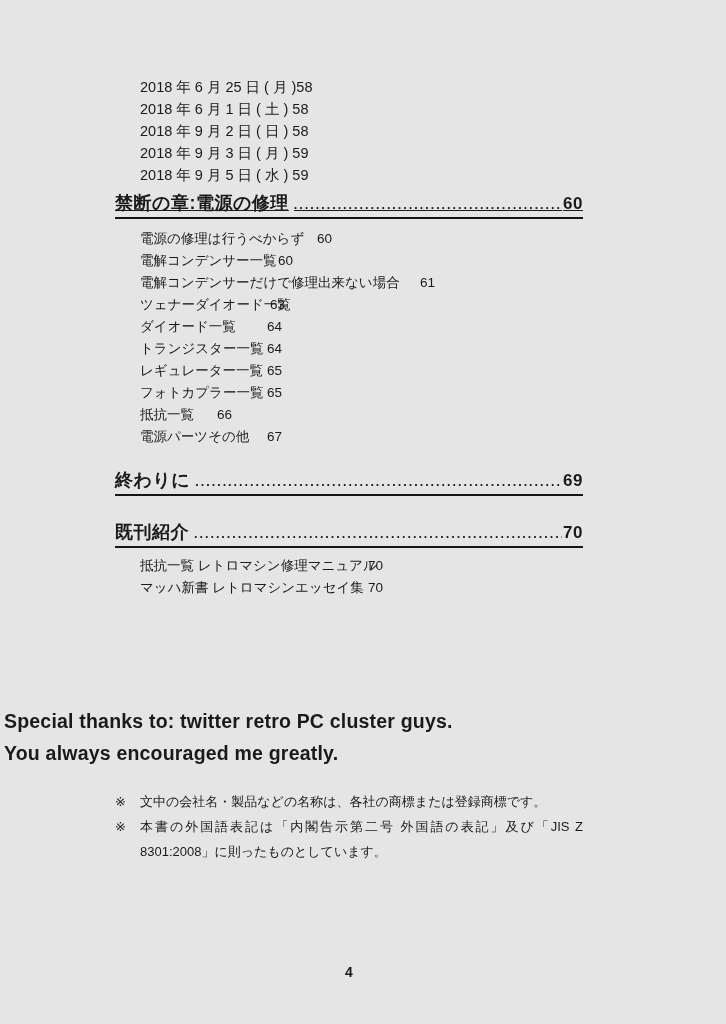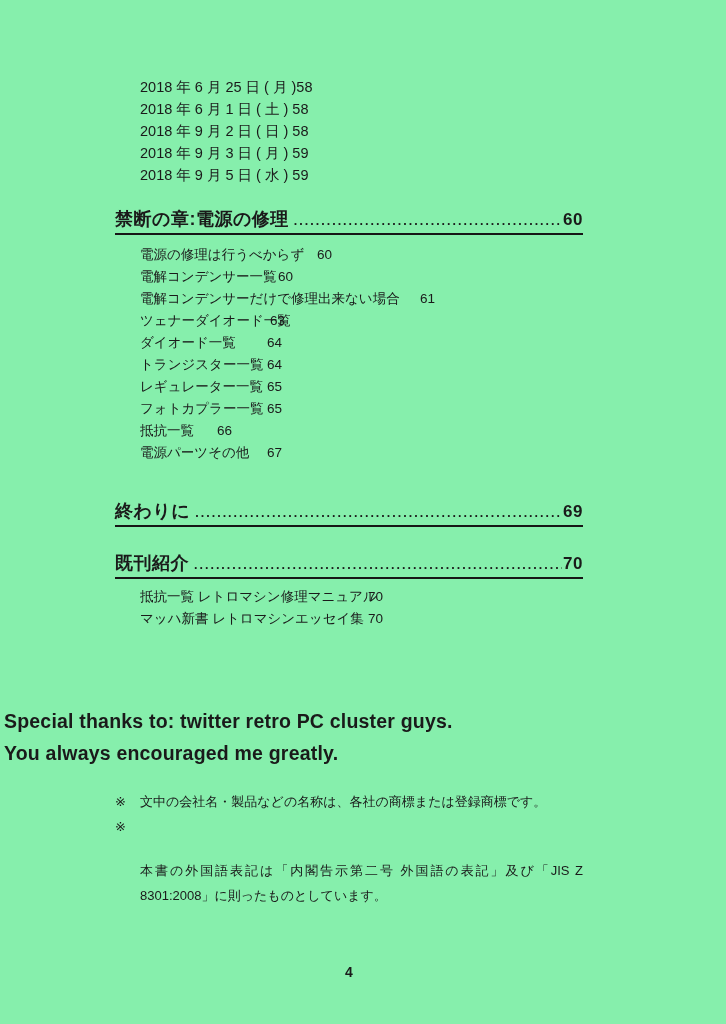--- a/index.html
+++ b/index.html
@@ -4,21 +4,21 @@
 <style>
   html, body { margin: 0; padding: 0; }
   body {
     width: 726px; height: 1024px;
     background: #ffffff;
     color: #1a1a1a;
     font-family: "Liberation Sans", "DejaVu Sans", sans-serif;
     position: relative;
     overflow: hidden;
   }
-  .page { position: absolute; inset: 0; background: #86efac; }
+  .page { position: absolute; inset: 0; background: #e5e5e5; }
 
   
   .content { position: absolute; left: 115px; top: 76px; width: 468px; }
 
   
   .dates { padding-left: 25px; }
   .date-row { font-size: 14.5px; line-height: 22px; white-space: pre; }
 
   
   .heading {
@@ -32,22 +32,22 @@
   .leader {
     flex: 1 1 auto; overflow: hidden; white-space: nowrap;
     font-size: 12.5px; font-weight: bold; letter-spacing: 2px;
     margin: 0 1px 0 5px; align-self: baseline;
   }
   .leader::after {
     content: "....................................................................................................................";
   }
   .heading .pg { flex: 0 0 auto; font-size: 17px; }
 
-  .h-sec1 { margin-top: 21px; }
-  .h-sec2 { margin-top: 35px; justify-content: flex-end; }
+  .h-sec1 { margin-top: 5px; text-decoration: underline; }
+  .h-sec2 { margin-top: 20px; justify-content: flex-end; }
   .h-sec3 { margin-top: 24px; }
 
   
   .items { margin-top: 9px; padding-left: 25px; }
   .items-books { margin-top: 7px; }
   .toc-item { position: relative; font-size: 13.5px; line-height: 22px; white-space: pre; }
   .toc-item .pg { position: absolute; top: 0; left: var(--pgx); }
 
   
   .thanks {
@@ -58,21 +58,20 @@
 
   
   .notes { position: absolute; left: 115px; top: 789px; width: 468px; }
   .note { display: flex; font-size: 13px; line-height: 25px; }
   .note .marker { flex: 0 0 25px; }
   .note .body { flex: 1 1 auto; }
   .note .justify-line {
     text-align: justify;
     text-align-last: justify;
     text-justify: inter-character;
-    margin-top: 44px;
   }
 
   
   .footer {
     position: absolute; left: 115px; top: 964px; width: 468px;
     text-align: center; font-size: 14px; font-weight: bold;
   }
 </style>
 </head>
 <body>

